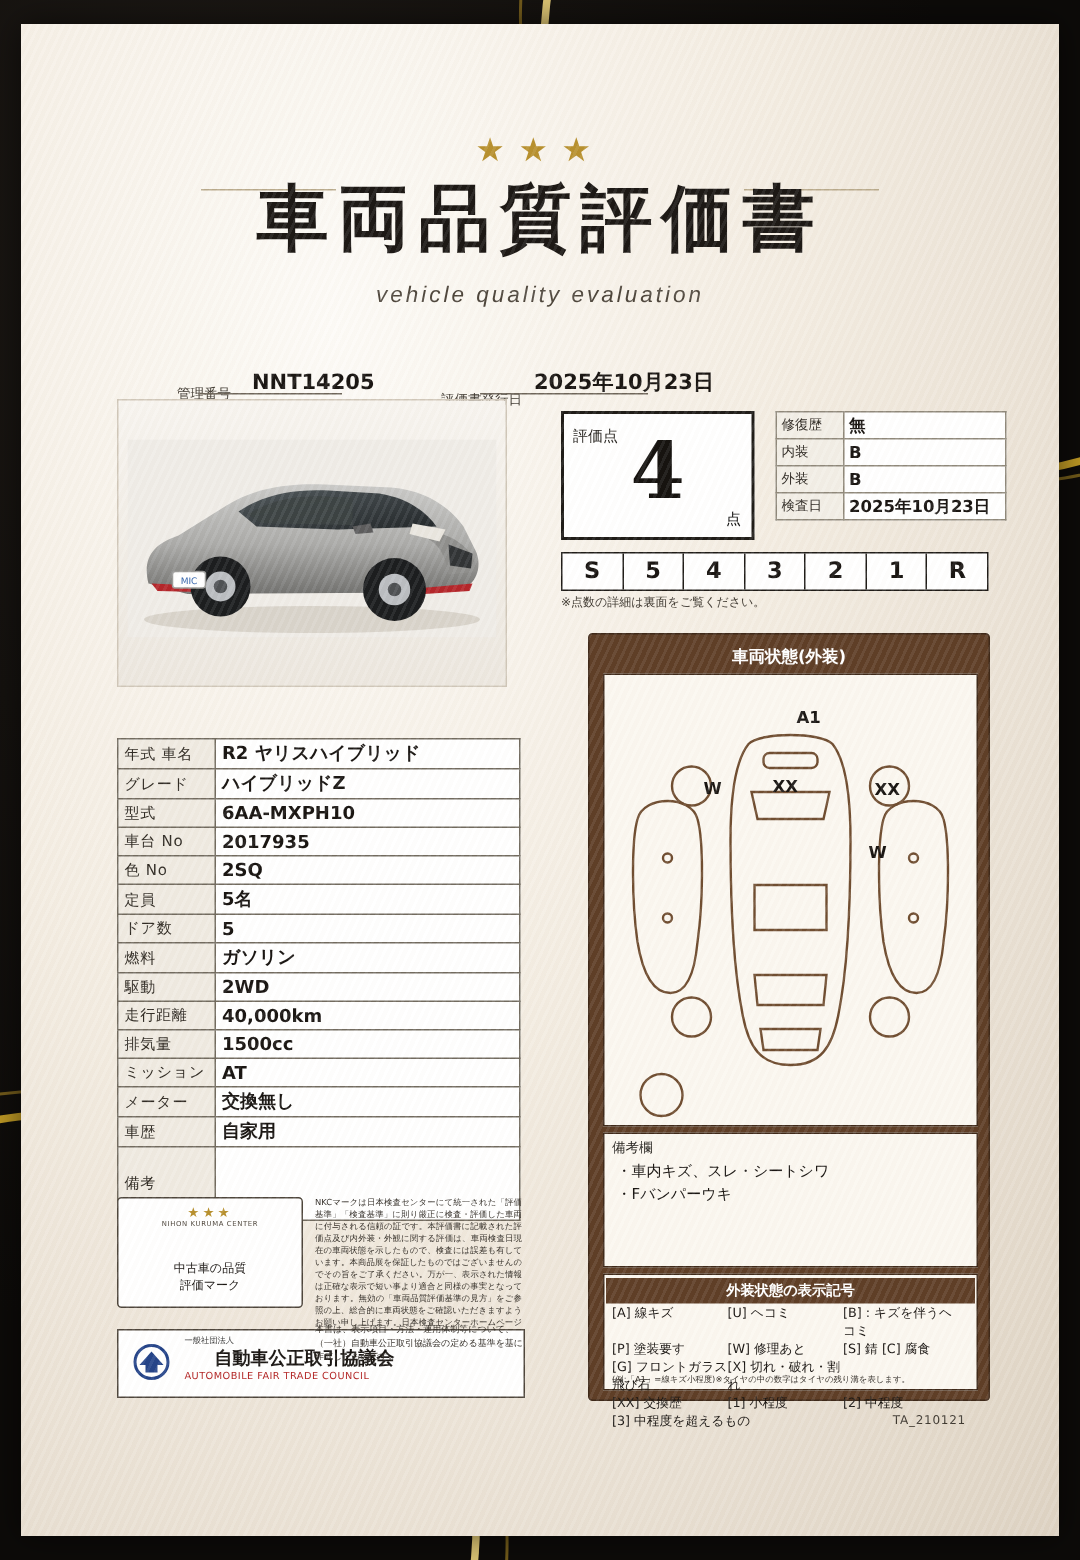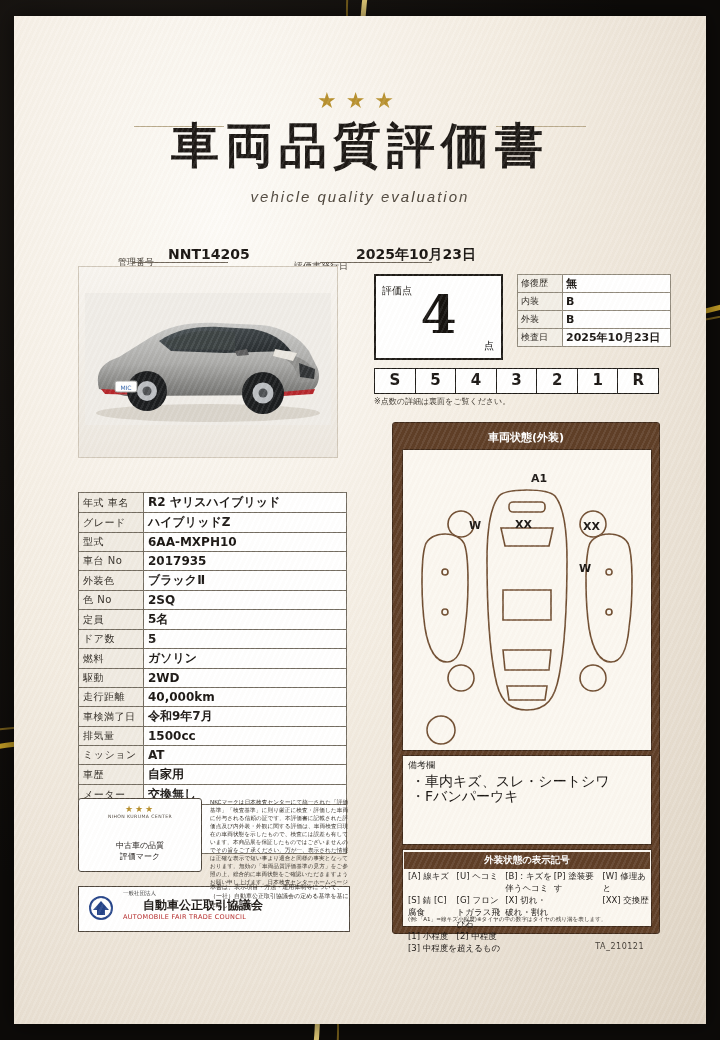--- a/index.html
+++ b/index.html
@@ -131,27 +131,27 @@
 
   
   .extpanel{position:absolute;left:378px;top:406px;width:266px;height:510px;
     background:#5b3a22;border:1px solid #3a2414;border-radius:3px;}
   .extpanel .hd{position:absolute;left:0;right:0;top:7px;text-align:center;color:#fff;font-size:11px;font-weight:bold;}
   .diagram{position:absolute;left:9px;top:26px;width:248px;height:300px;
     background:#fbf7f0;border:1px solid #3a2414;}
   .remarks{position:absolute;left:9px;top:332px;width:248px;height:88px;
     background:#fbf7f0;border:1px solid #3a2414;}
   .remarks .rh{position:absolute;left:5px;top:3px;font-size:9px;color:#1a1713;}
-  .remarks .rb{position:absolute;left:8px;top:18px;font-size:14px;line-height:15px;color:#14100d;}
+  .remarks .rb{position:absolute;left:8px;top:18px;font-size:10px;line-height:15px;color:#14100d;}
   .legend{position:absolute;left:9px;top:426px;width:248px;height:76px;
     background:#fbf7f0;border:1px solid #3a2414;}
   .legend .lh{position:absolute;left:0;right:0;top:2px;text-align:center;
     background:#5b3a22;color:#fff;font-size:9.5px;font-weight:bold;padding:2px 0;margin:0 1px;}
-  .legend .grid{position:absolute;left:5px;top:20px;right:0;
-    display:grid;grid-template-columns:1fr 1fr 1fr 1fr 1fr;font-size:8.5px;line-height:12px;color:#14100d;}
+  .legend .grid{position:absolute;left:5px;top:20px;right:12px;
+    display:grid;grid-template-columns:1fr 1fr 1fr;font-size:8.5px;line-height:12px;color:#14100d;}
   .legend .g2{grid-column:1 / span 3;}
   .legend .foot{position:absolute;left:5px;bottom:2px;right:4px;font-size:5.6px;color:#2e2923;}
 
   .docid{position:absolute;right:62px;top:926px;font-size:8px;color:#3a342c;letter-spacing:.5px;}
 </style>
 </head>
 <body>
 
 <div class="page">
   <div class="gold-arc arc-tr2"></div>
@@ -277,24 +277,20 @@
             </tr>
       <tr>
               <td class="k">型式</td>
               <td class="v">6AA-MXPH10</td>
             </tr>
       <tr>
               <td class="k">車台 No</td>
               <td class="v">2017935</td>
             </tr>
       <tr>
-              <td class="k">外装色</td>
-              <td class="v">ブラックⅡ</td>
-            </tr>
-      <tr>
               <td class="k">色 No</td>
               <td class="v">2SQ</td>
             </tr>
       <tr>
               <td class="k">定員</td>
               <td class="v">5名</td>
             </tr>
       <tr>
               <td class="k">ドア数</td>
               <td class="v">5</td>
@@ -305,38 +301,34 @@
             </tr>
       <tr>
               <td class="k">駆動</td>
               <td class="v">2WD</td>
             </tr>
       <tr>
               <td class="k">走行距離</td>
               <td class="v">40,000km</td>
             </tr>
       <tr>
-              <td class="k">車検満了日</td>
-              <td class="v">令和9年7月</td>
-            </tr>
-      <tr>
               <td class="k">排気量</td>
               <td class="v">1500cc</td>
             </tr>
       <tr>
               <td class="k">ミッション</td>
               <td class="v">AT</td>
             </tr>
       <tr>
+              <td class="k">メーター</td>
+              <td class="v">交換無し</td>
+            </tr>
+      <tr>
               <td class="k">車歴</td>
               <td class="v">自家用</td>
-            </tr>
-      <tr>
-              <td class="k">メーター</td>
-              <td class="v">交換無し</td>
             </tr>
       <tr class="note">
               <td class="k">備考</td>
               <td class="v"></td>
             </tr>
     </tbody>
         </table>
 
     <div class="nkc">
       <div class="st">★★★</div>

